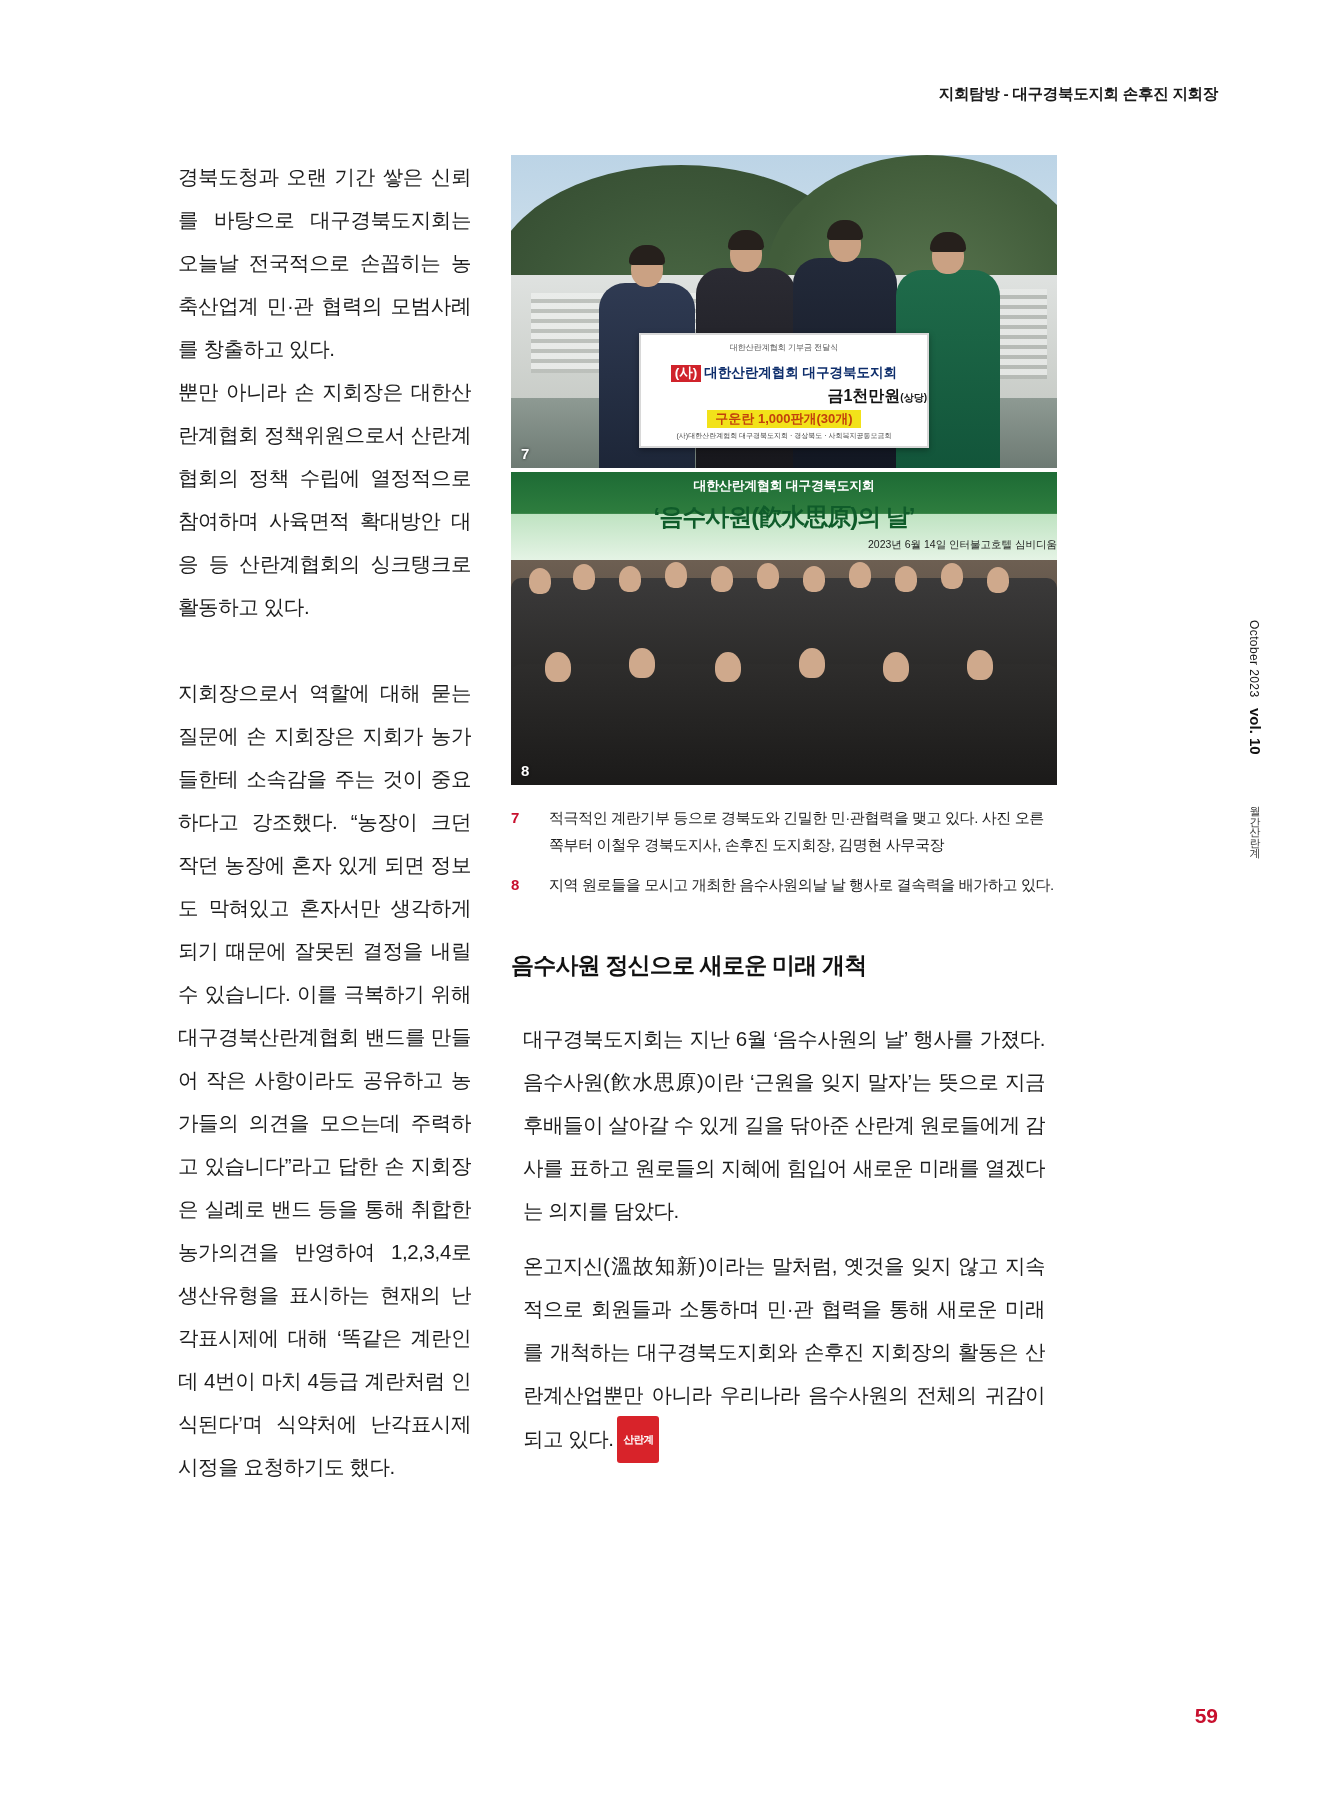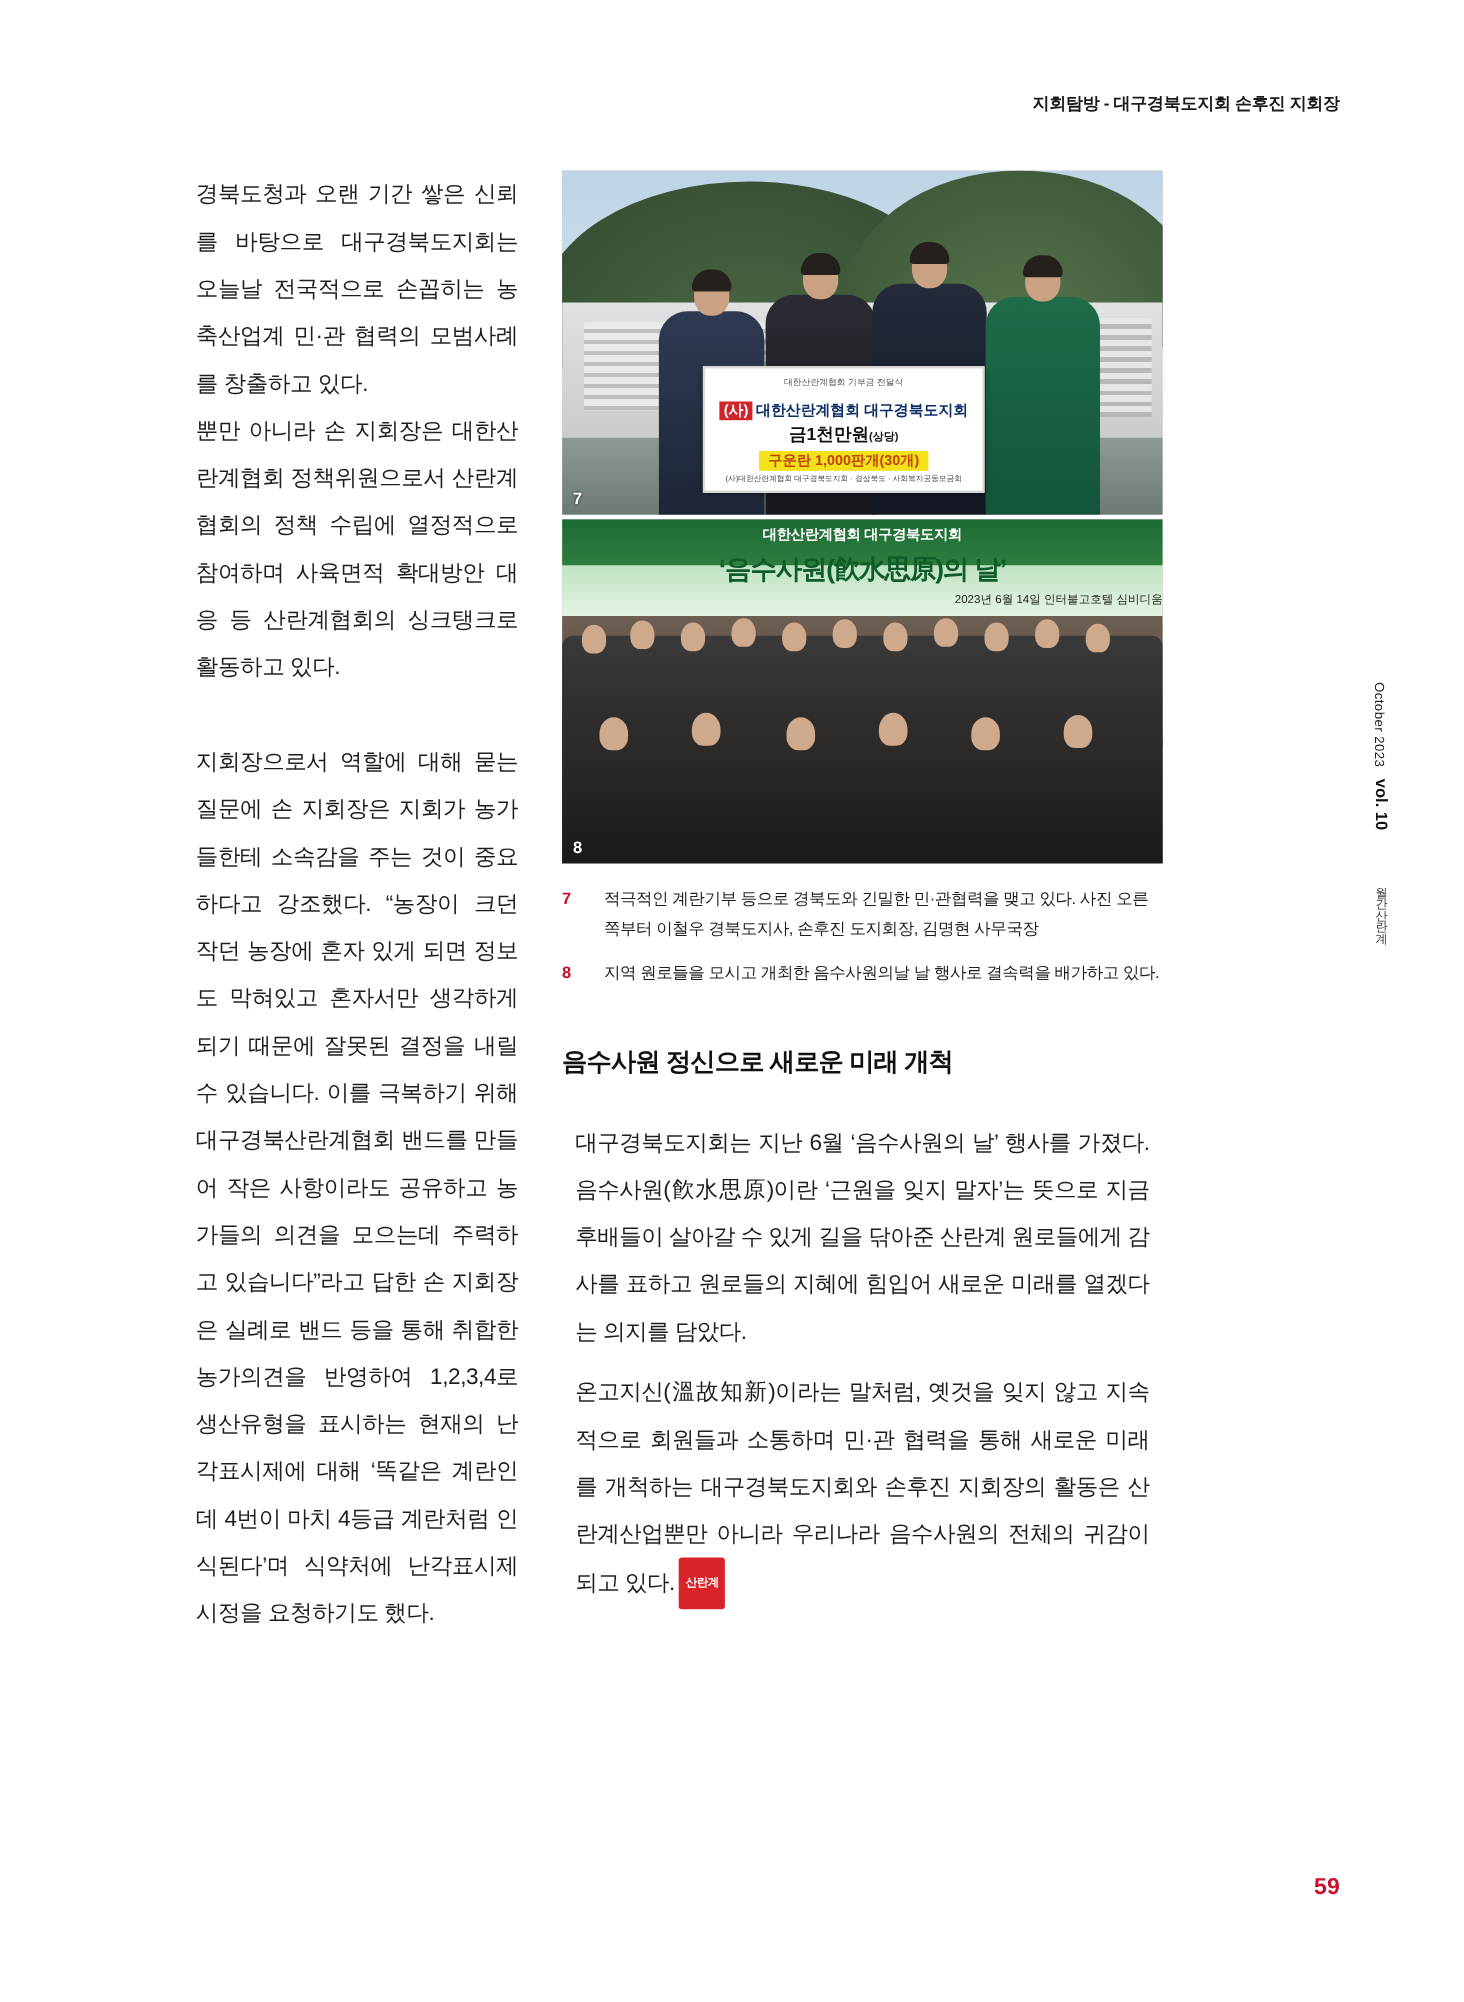--- a/index.html
+++ b/index.html
@@ -115,40 +115,40 @@
     top: -34px; width: 32px; height: 38px; border-radius: 50% 50% 44% 44%;
     background: #caa183;
   }
   .person .head:before {
     content:""; position:absolute; left:-2px; top:-4px; width:36px; height:20px;
     border-radius: 18px 18px 4px 4px; background:#26201c;
   }
   .banner-1 {
     position: absolute;
     left: 128px; bottom: 20px;
-    width: 256px; height: 115px;
+    width: 290px; height: 115px;
     background: #ffffff;
     border: 2px solid #d8d8d8;
     box-shadow: 0 2px 6px rgba(0,0,0,.35);
     z-index: 4;
     text-align: center;
     font-size: 9.5px;
     color: #111;
     padding-top: 8px;
     box-sizing: border-box;
     line-height: 1.25;
   }
   .banner-1 .b1-title {
     font-size: 13.5px; font-weight: 800; color: #0d2d6b; margin-top: 12px;
   }
   .banner-1 .b1-title .redbox {
     display:inline-block; background:#d0232b; color:#fff; padding:0 4px; margin-right:3px;
   }
   .banner-1 .b1-amt {
-    font-size: 16px; font-weight: 800; color: #111; margin-top: 4px;
+    font-size: 16px; font-weight: 800; color: #111; margin-top: 4px; text-align: right;
   }
   .banner-1 .b1-amt small { font-size: 10px; font-weight: 600; }
   .banner-1 .b1-sub {
     display:inline-block; margin-top: 4px; background:#f2e21a; color:#c2410c;
     font-size: 13px; font-weight: 800; padding: 1px 8px;
   }
   .banner-1 .b1-foot {
     position:absolute; left:0; right:0; bottom:5px; font-size:7px; color:#444;
   }
 

